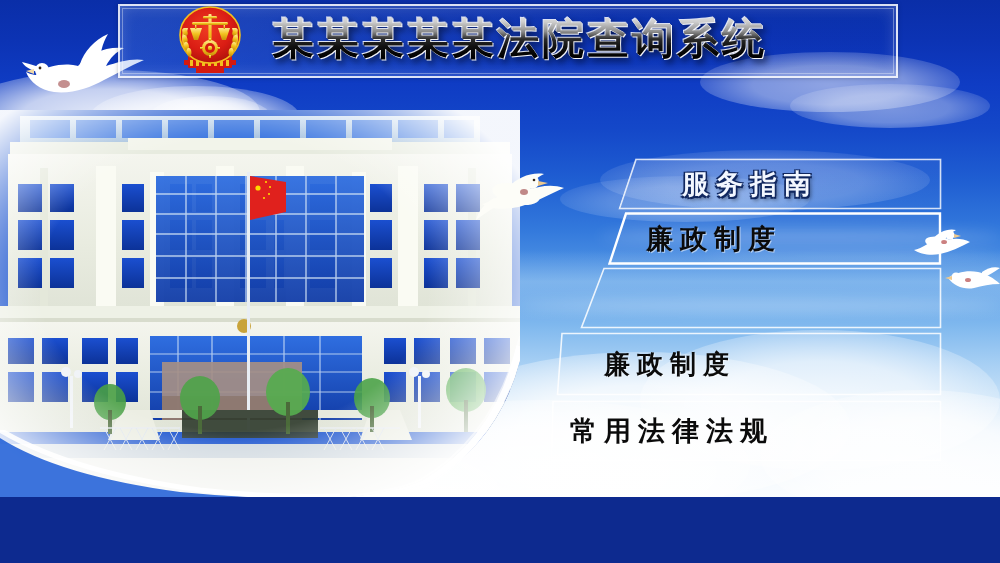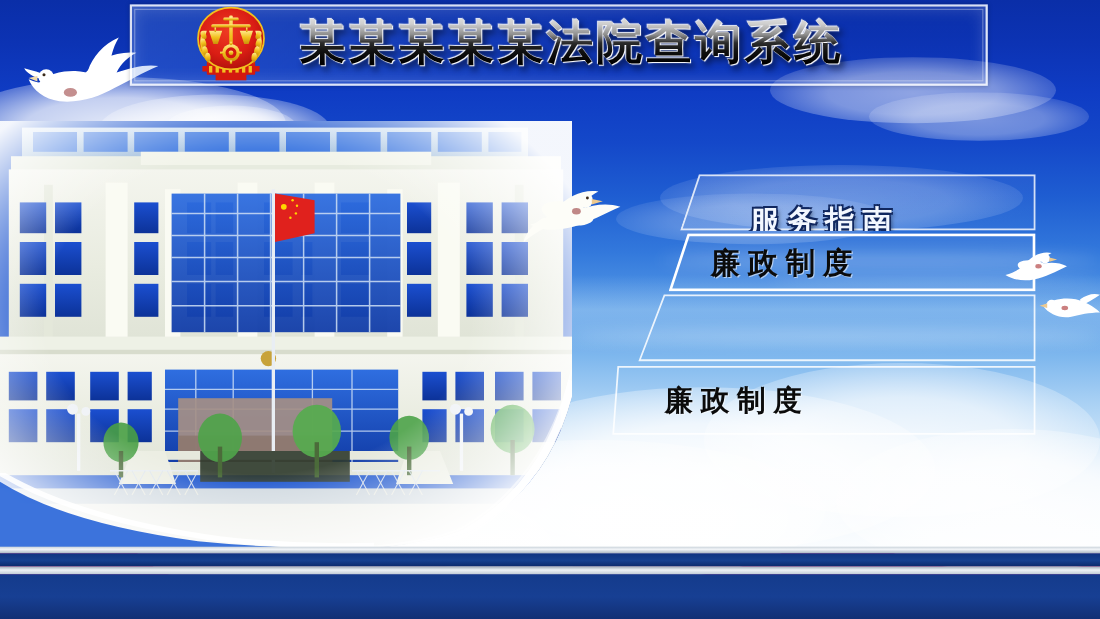--- a/index.html
+++ b/index.html
@@ -8,21 +8,21 @@
     padding: 0;
     background: #0d2a8f;
   }
   body {
     font-family: "Liberation Sans", "DejaVu Sans", sans-serif;
   }
 
   #stage {
     position: relative;
     width: 1000px;
-    height: 563px;
+    height: 497px;
     overflow: hidden;
     background: #ec4899;
   }
 
   
   .sky {
     position: absolute;
     left: 0; top: 0;
     width: 1000px; height: 500px;
     background:
@@ -184,21 +184,20 @@
     letter-spacing: 7px;
     color: #0b0b0b;
     text-shadow: 1px 1px 0 rgba(255,255,255,0.55);
   }
   .menu-btn.light-label .label {
     color: #f2f7ff;
     text-shadow:
       -1.5px -1.5px 0 #10275f, 1.5px -1.5px 0 #10275f,
       -1.5px 1.5px 0 #10275f, 1.5px 1.5px 0 #10275f,
       2px 3px 4px rgba(0,0,0,0.55);
-    margin-top: 17px;
   }
 </style>
 </head>
 <body>
 
 <div id="stage">
 
   <div class="sky"></div>
   <div class="sky-haze"></div>
 
@@ -604,20 +603,26 @@
       </svg>
     </div>
 
     <div class="menu-btn" style="left:16px; top:182px; width:386px; height:64px;">
       <svg style="position:absolute;left:0;top:0" width="386" height="64">
         <path d="M6,1.5 L384.5,1.5 L384.5,62.5 L1.5,62.5 Z" fill="none" stroke="rgba(255,255,255,0.85)" stroke-width="1.6"></path>
       </svg>
       <span class="label" style="left:48px; font-size:26px;">廉政制度</span>
     </div>
 
+    <div class="menu-btn" style="left:10px; top:250px; width:392px; height:62px;">
+      <svg style="position:absolute;left:0;top:0" width="392" height="62">
+        <path d="M3,1.5 L390.5,1.5 L390.5,60.5 L1.5,60.5 Z" fill="none" stroke="rgba(255,255,255,0.8)" stroke-width="1.6"></path>
+      </svg>
+      <span class="label" style="left:20px; font-size:27px;">常用法律法规</span>
+    </div>
 
   </div>
 
   <div class="bar-silver-top"></div>
   <div class="bar-blue-1"></div>
   <div class="bar-silver-mid"></div>
   <div class="bar-blue-2"></div>
 
 </div>
 

